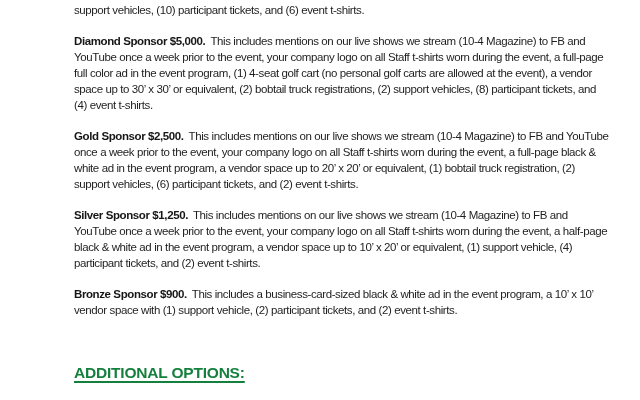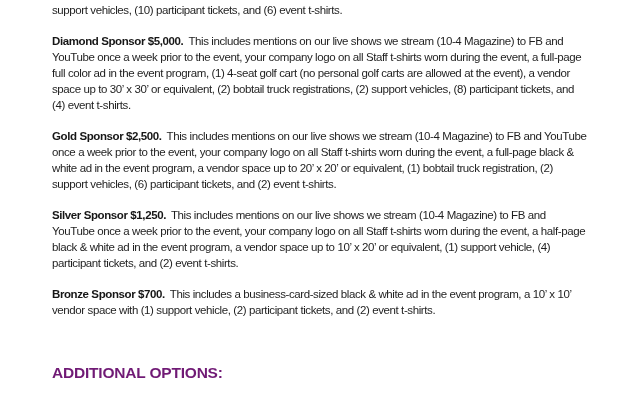--- a/index.html
+++ b/index.html
@@ -6,20 +6,21 @@
   html, body { margin: 0; padding: 0; }
   body {
     width: 640px;
     height: 400px;
     background: #ffffff;
     overflow: hidden;
     font-family: "Liberation Sans", sans-serif;
   }
   .page {
     padding: 2px 51px 0 52px;
+    margin-left: 22px;
   }
   .para {
     width: 537px;
     margin: 0 0 15px 0;
     font-size: 11.5px;
     line-height: 16px;
     letter-spacing: -0.4px;
     color: #1e1e1e;
     text-align: left;
   }
@@ -30,35 +31,36 @@
   }
   .sponsor-body {
     padding-left: 5px;
   }
   .section-heading {
     margin: 45px 0 0 0;
     font-size: 15.5px;
     line-height: 19px;
     font-weight: 700;
     letter-spacing: -0.2px;
-    color: #701a75;
+    color: #15803d;
+    text-decoration: underline;
     text-decoration-thickness: 2px;
     text-underline-offset: 3px;
   }
 </style>
 </head>
 <body>
 
 <div class="page">
 
   <p class="para">support vehicles, (10) participant tickets, and (6) event t-shirts.</p>
 
   <p class="para"><span class="sponsor-title">Diamond Sponsor $5,000.</span><span class="sponsor-body">This includes mentions on our live shows we stream (10-4 Magazine) to FB and YouTube once a week prior to the event, your company logo on all Staff t-shirts worn during the event, a full-page full color ad in the event program, (1) 4-seat golf cart (no personal golf carts are allowed at the event), a vendor space up to 30’ x 30’ or equivalent, (2) bobtail truck registrations, (2) support vehicles, (8) participant tickets, and (4) event t-shirts.</span></p>
 
   <p class="para"><span class="sponsor-title">Gold Sponsor $2,500.</span><span class="sponsor-body">This includes mentions on our live shows we stream (10-4 Magazine) to FB and YouTube once a week prior to the event, your company logo on all Staff t-shirts worn during the event, a full-page black &amp; white ad in the event program, a vendor space up to 20’ x 20’ or equivalent, (1) bobtail truck registration, (2) support vehicles, (6) participant tickets, and (2) event t-shirts.</span></p>
 
   <p class="para"><span class="sponsor-title">Silver Sponsor $1,250.</span><span class="sponsor-body">This includes mentions on our live shows we stream (10-4 Magazine) to FB and YouTube once a week prior to the event, your company logo on all Staff t-shirts worn during the event, a half-page black &amp; white ad in the event program, a vendor space up to 10’ x 20’ or equivalent, (1) support vehicle, (4) participant tickets, and (2) event t-shirts.</span></p>
 
-  <p class="para"><span class="sponsor-title">Bronze Sponsor $700.</span><span class="sponsor-body">This includes a business-card-sized black &amp; white ad in the event program, a 10’ x 10’ vendor space with (1) support vehicle, (2) participant tickets, and (2) event t-shirts.</span></p>
+  <p class="para"><span class="sponsor-title">Bronze Sponsor $900.</span><span class="sponsor-body">This includes a business-card-sized black &amp; white ad in the event program, a 10’ x 10’ vendor space with (1) support vehicle, (2) participant tickets, and (2) event t-shirts.</span></p>
 
   <h2 class="section-heading">ADDITIONAL OPTIONS:</h2>
 
 </div>
 
 </body></html>

